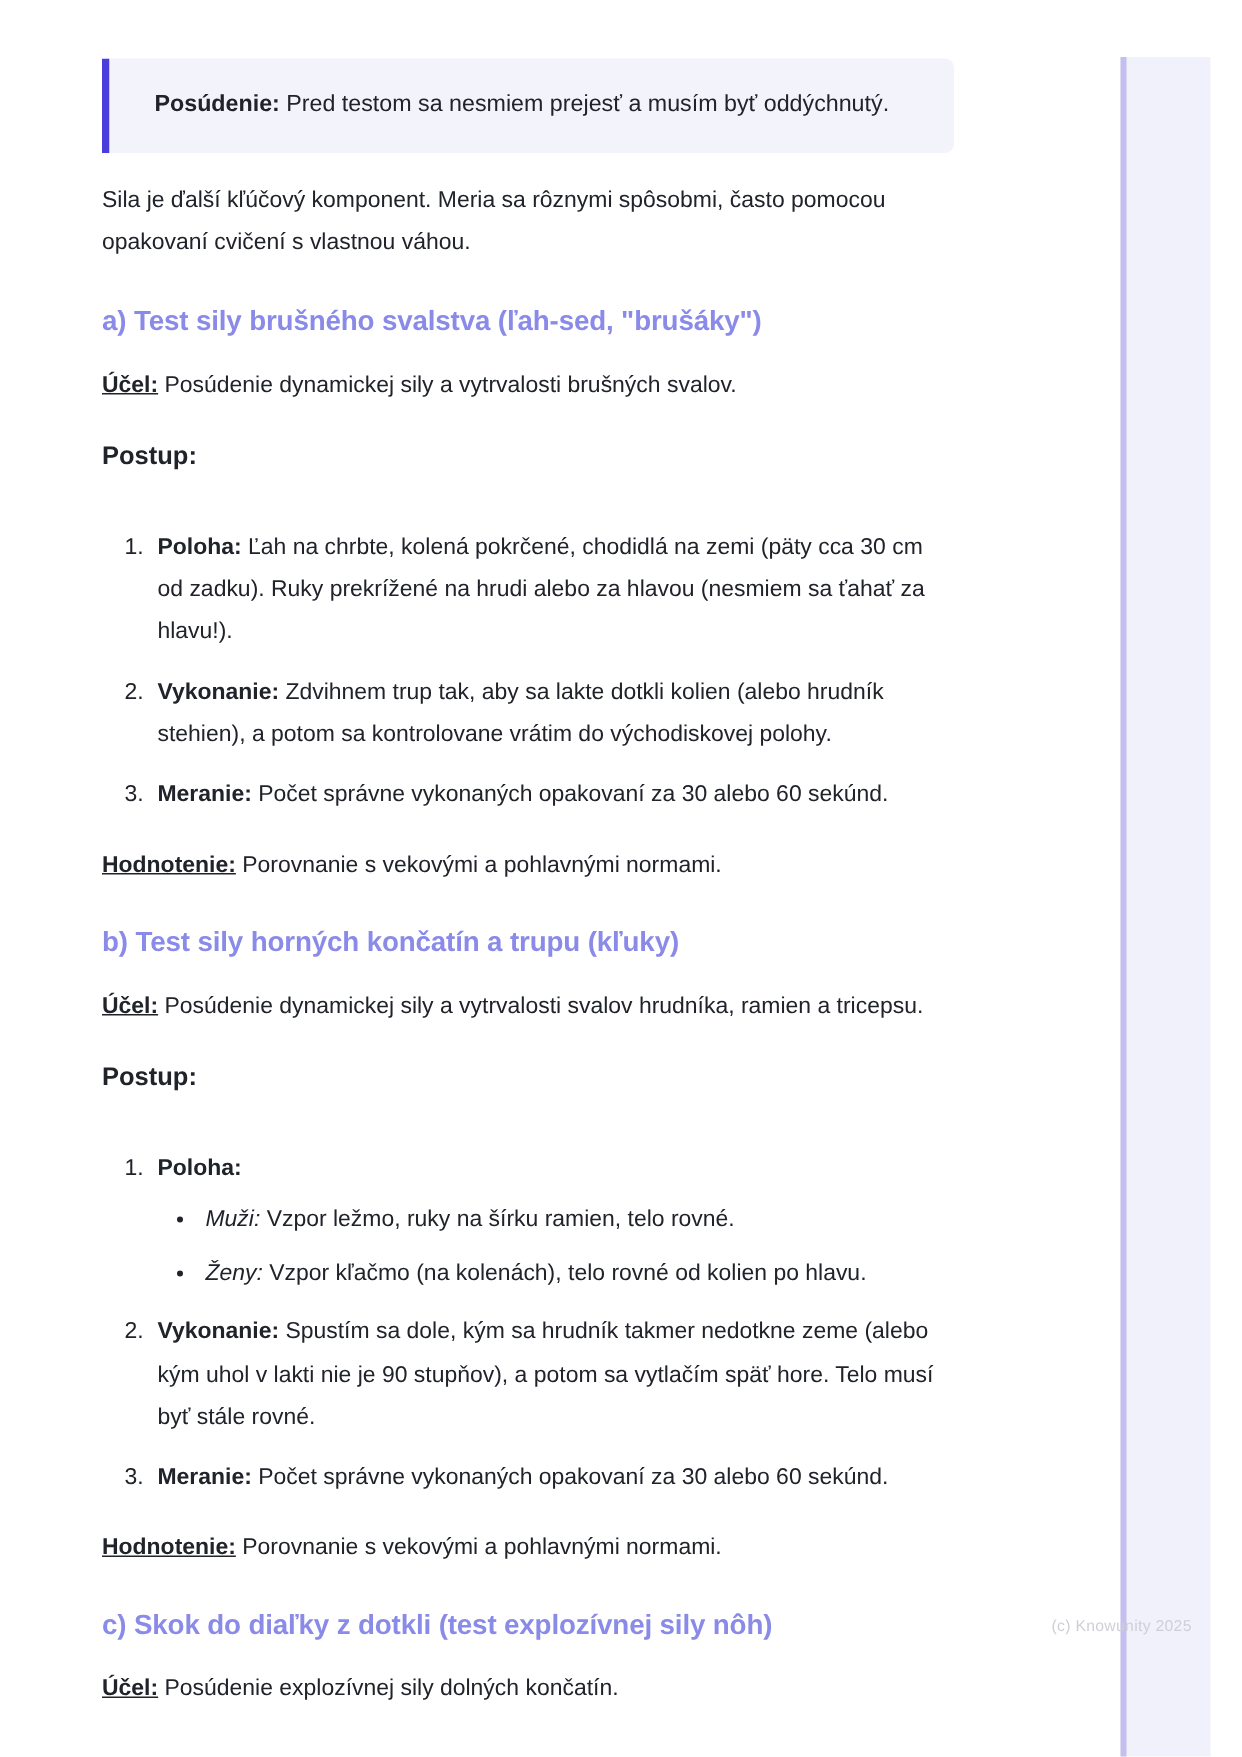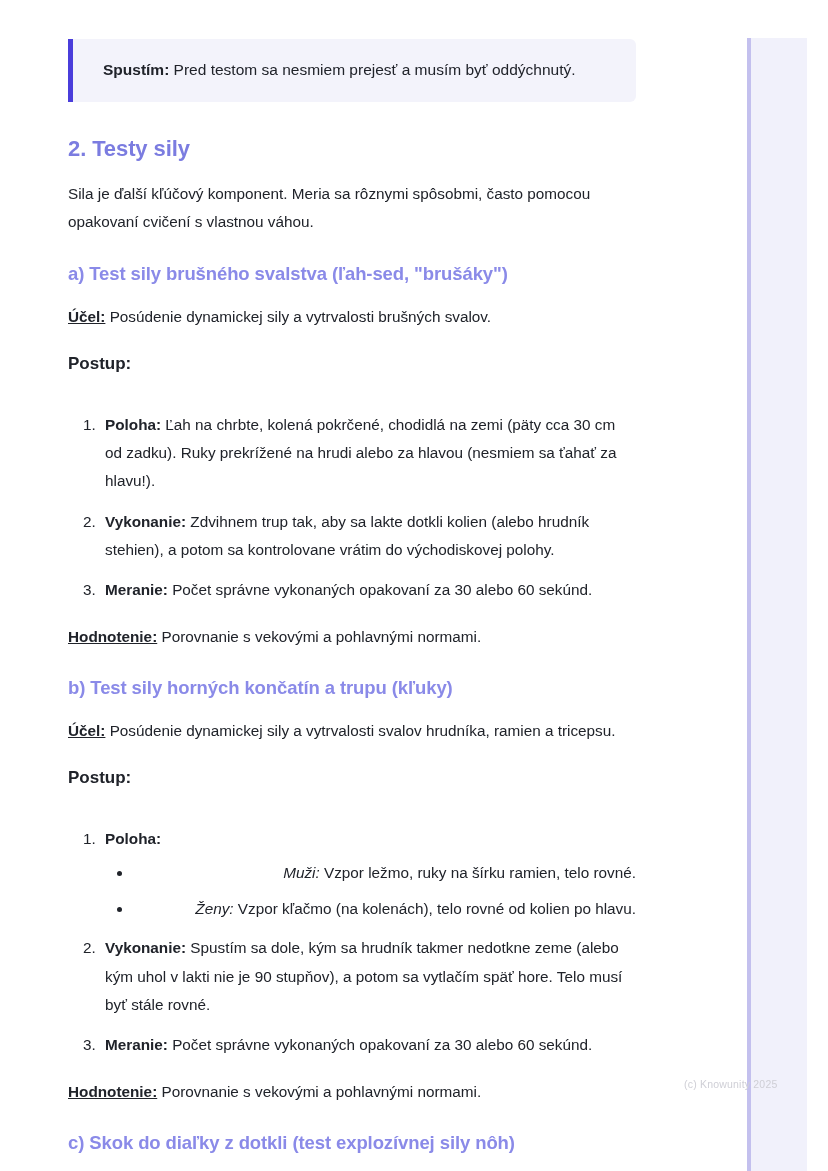--- a/index.html
+++ b/index.html
@@ -103,55 +103,53 @@
     padding-left: 5px;
   }
   ol.steps > li:last-child { margin-bottom: 0; }
   ol.steps > li b { font-weight: 700; }
 
   
   ul.subs {
     margin: 6px 0 4px 0;
     padding-left: 28px;
     list-style-type: disc;
-    text-align: right;
   }
   ul.subs > li {
     font-size: 15.3px;
     line-height: 1.8;
     color: #20232a;
     margin-bottom: 8px;
     padding-left: 4px;
   }
   ul.subs > li:last-child { margin-bottom: 0; }
   ul.subs > li i { font-style: italic; }
 
   
   .watermark {
     position: absolute;
-    left: 684px;
+    left: 701px;
     top: 1078px;
     font-size: 10.5px;
     color: #cfcfd6;
     white-space: nowrap;
     letter-spacing: 0.2px;
   }
 </style>
 </head>
 <body>
 
 <div class="side-panel"></div>
 
 <div class="doc">
 
   <div class="callout">
-    <div class="callout-text"><b>Spustím:</b><span> Pred testom sa nesmiem prejesť a musím byť oddýchnutý.</span></div>
+    <div class="callout-text"><b>Posúdenie:</b><span> Pred testom sa nesmiem prejesť a musím byť oddýchnutý.</span></div>
   </div>
 
-  <h2 class="section-title">2. Testy sily</h2>
 
   <p class="body">Sila je ďalší kľúčový komponent. Meria sa rôznymi spôsobmi, často pomocou opakovaní cvičení s vlastnou váhou.</p>
 
   <h3 class="sub-title">a) Test sily brušného svalstva (ľah-sed, "brušáky")</h3>
 
   <p class="body"><b>Účel:</b><span> Posúdenie dynamickej sily a vytrvalosti brušných svalov.</span></p>
 
   <p class="label">Postup:</p>
 
   <ol class="steps">

